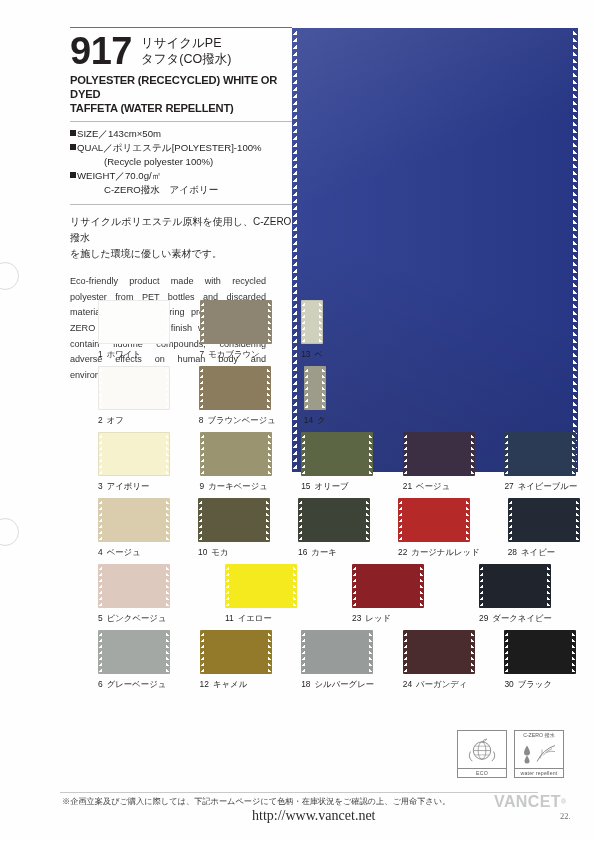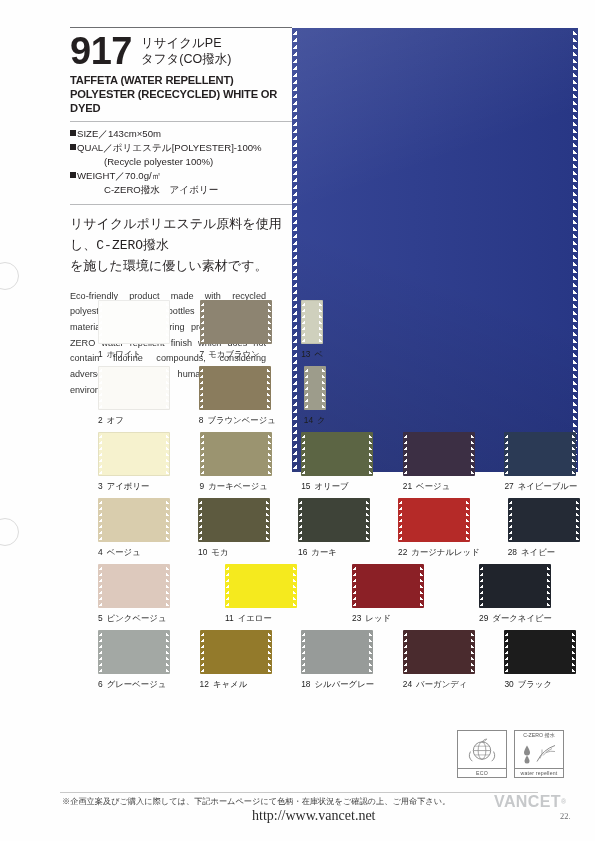--- a/index.html
+++ b/index.html
@@ -21,21 +21,21 @@
   .titlerow{display:flex;align-items:flex-start;gap:9px;}
   .code{font-size:38px;font-weight:bold;letter-spacing:-0.5px;line-height:0.95;}
   .jp-title{font-size:12.5px;line-height:1.28;font-weight:500;padding-top:2px;}
   .en-title{font-size:11.2px;font-weight:bold;line-height:1.25;margin-top:4px;letter-spacing:-0.2px;}
   .rule-mid{border-top:1px solid #b9babc;width:222px;margin:6px 0 5px 0;}
   .spec{font-size:9.6px;line-height:1.47;}
   .spec .ind{padding-left:34px;}
   .sq{display:inline-block;width:6px;height:6px;background:#231f20;margin-right:1px;
       vertical-align:1px;}
   .rule-bot{border-top:1px solid #b9babc;width:222px;margin:6px 0 9px 0;}
-  .jp-desc{font-size:13px;line-height:1.62;font-family:Liberation Mono, monospace;}
+  .jp-desc{font-size:10px;line-height:1.62;}
   .en-desc{font-size:9.1px;line-height:1.72;margin-top:12px;text-align:justify;color:#333;width:196px;}
 
   
   .bigswatch{position:absolute;left:292px;top:28px;width:286px;height:444px;
     background:#2b3b8f;
     background-image:linear-gradient(160deg,rgba(255,255,255,.09) 0%,rgba(255,255,255,0) 34%),
                      linear-gradient(20deg,rgba(0,0,0,.16) 0%,rgba(0,0,0,0) 45%),
                      linear-gradient(90deg,rgba(255,255,255,.05),rgba(0,0,0,.07));
   }
   
@@ -109,22 +109,22 @@
   <div class="hdr">
     <div class="rule-top"></div>
     <div class="titlerow">
       <div class="code">917</div>
       <div class="jp-title">
         <div>リサイクルPE</div>
         <div>タフタ(CO撥水)</div>
       </div>
     </div>
     <div class="en-title">
+      <div>POLYESTER (RECECYCLED) WHITE OR DYED</div>
       <div>TAFFETA (WATER REPELLENT)</div>
-      <div>POLYESTER (RECECYCLED) WHITE OR DYED</div>
     </div>
 
     <div class="rule-mid"></div>
 
     <div class="spec">
       <div>
         <span class="sq"></span><span>SIZE／</span><span>143cm×50m</span>
       </div>
       <div>
         <span class="sq"></span><span>QUAL／</span><span>ポリエステル[POLYESTER]-100%</span>

